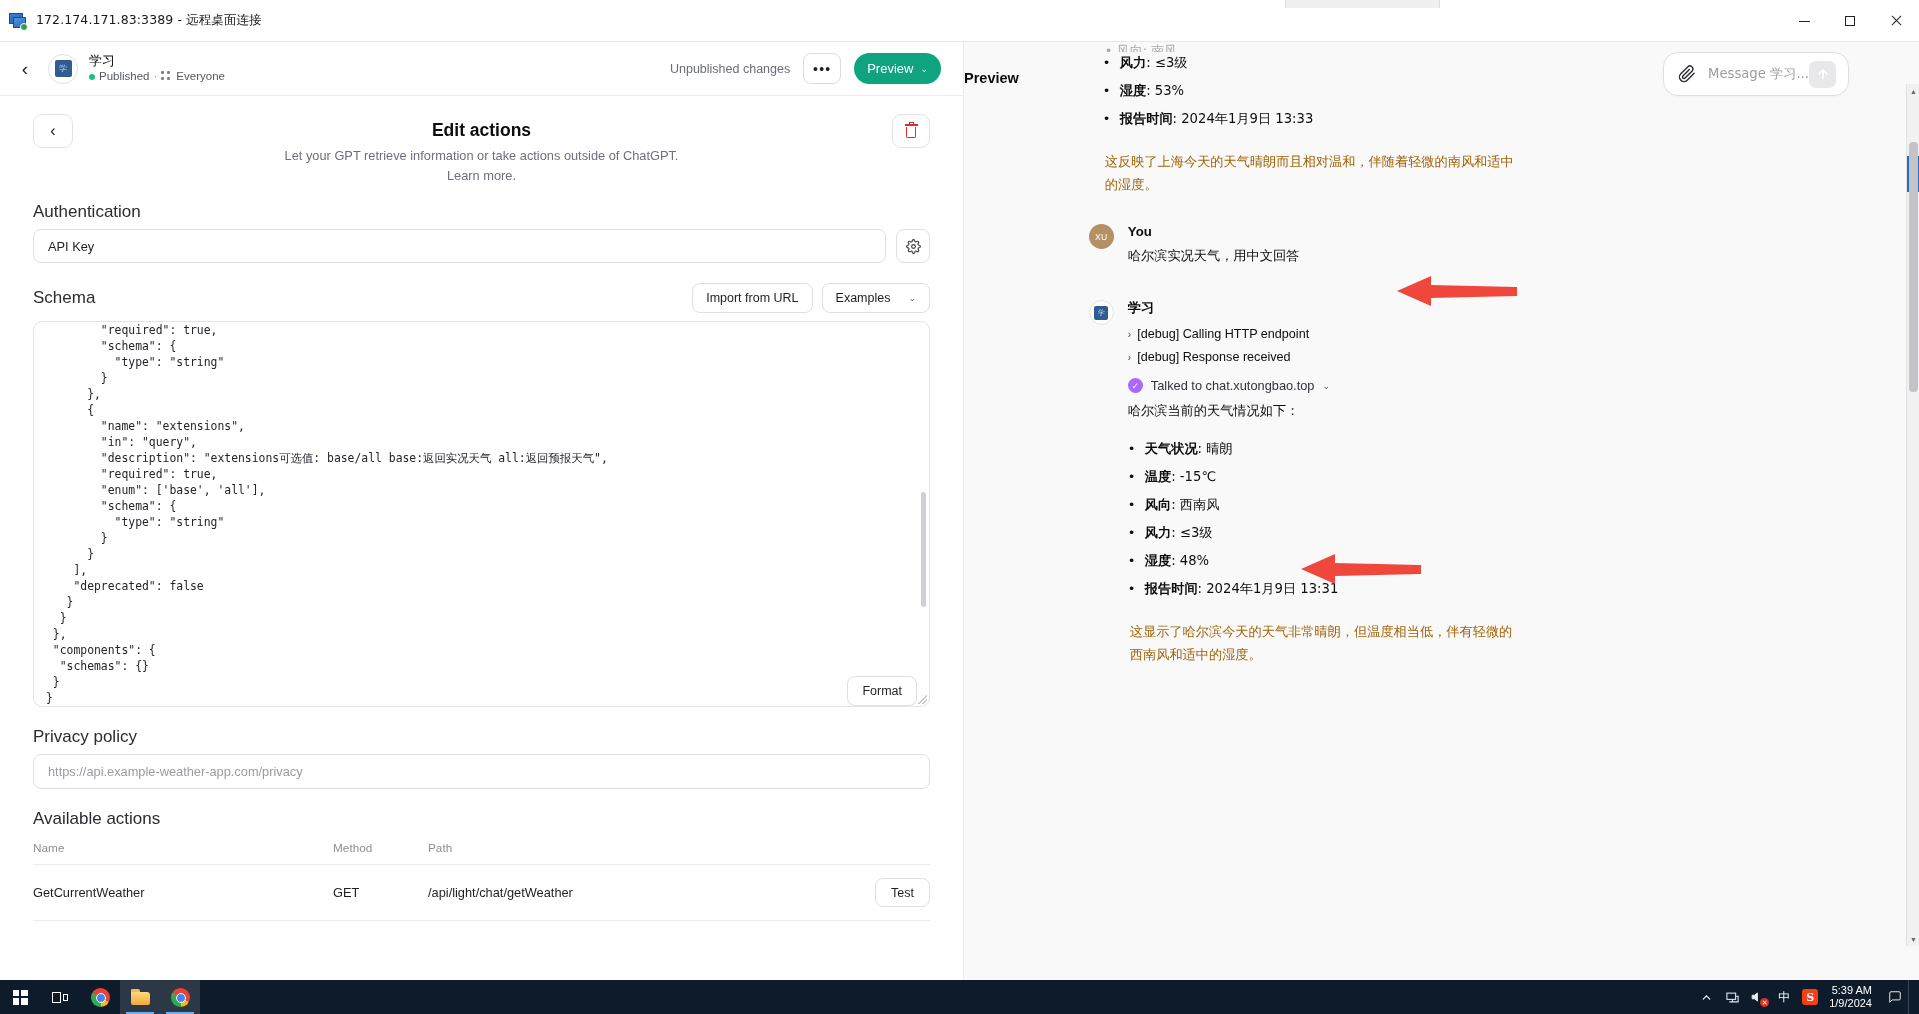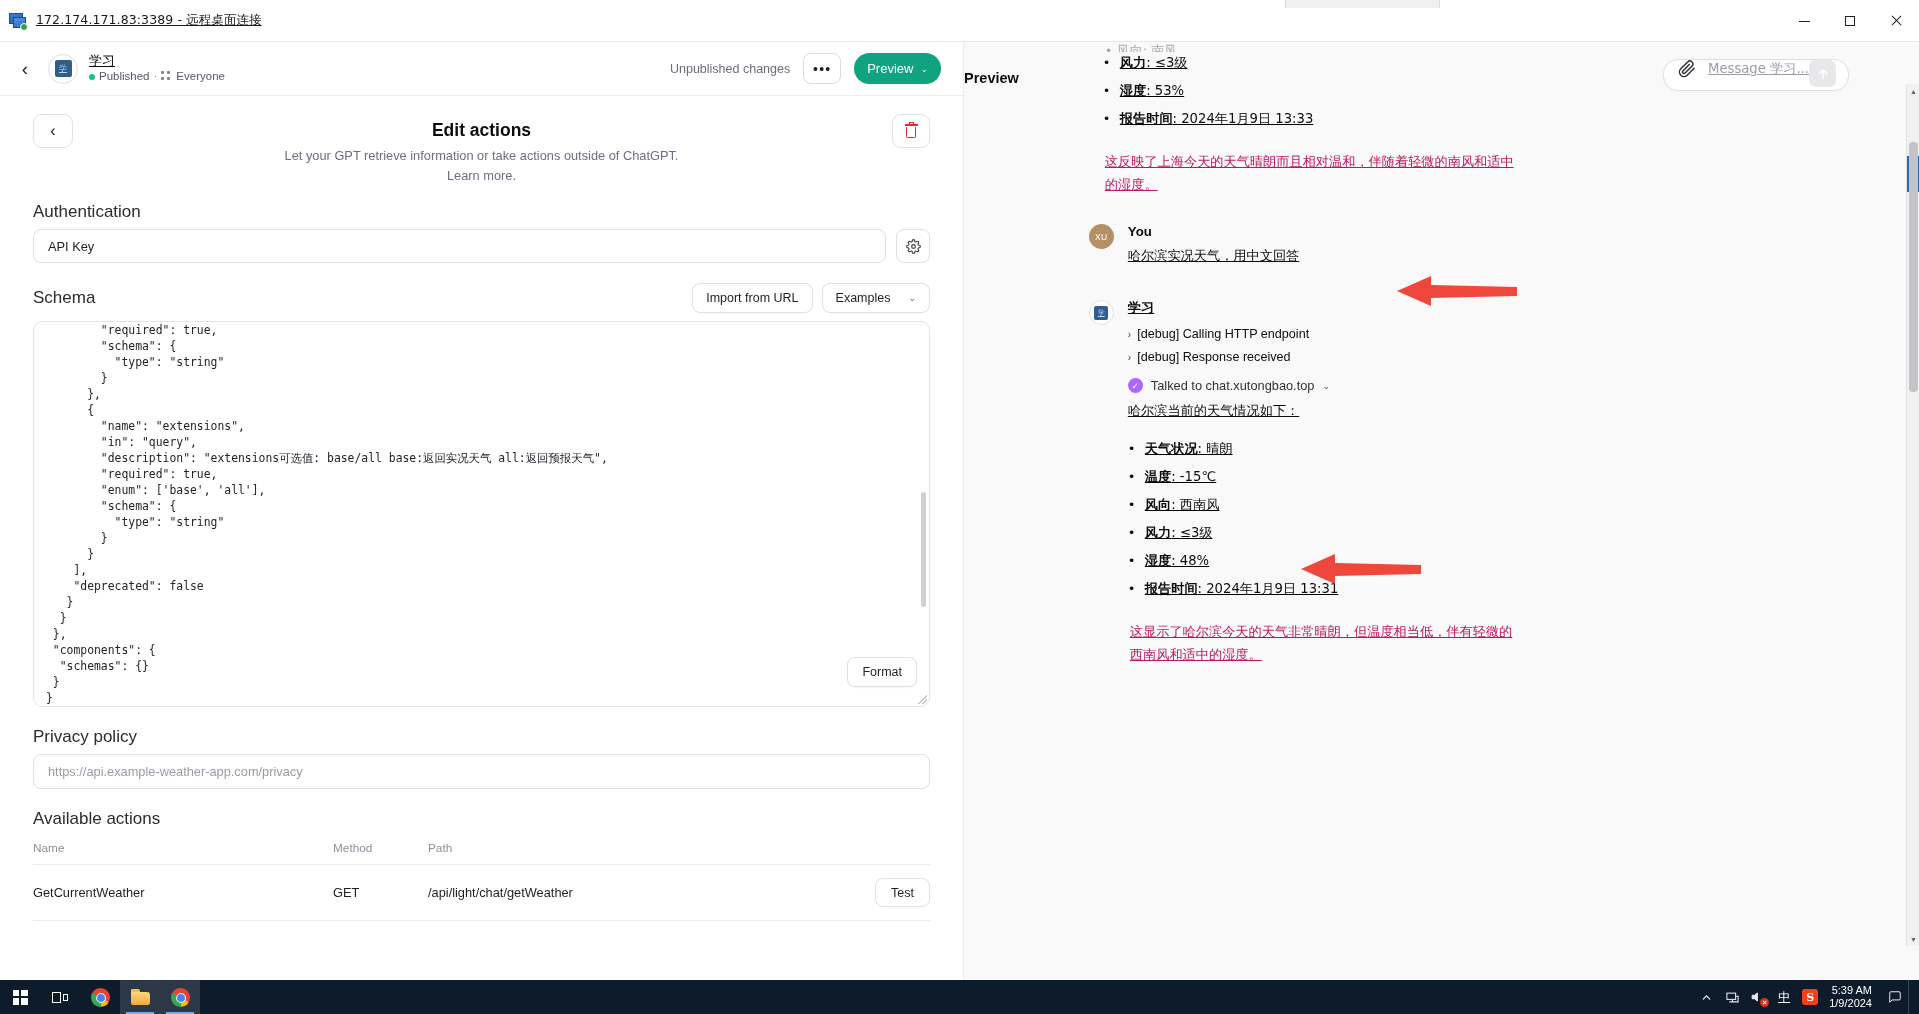--- a/index.html
+++ b/index.html
@@ -219,21 +219,21 @@
     font-size: 11.4px; line-height: 16px; color: #23242c;
     white-space: pre; padding: 8px 12px 0 12px;
     position: absolute; top: -8px; left: 0; right: 0;
     overflow: hidden;
   }
   #code-scrollbar {
     position: absolute; right: 3px; top: 170px; width: 5px; height: 115px;
     background: #cfcfd6; border-radius: 3px;
   }
   #format-btn {
-    position: absolute; right: 12px; bottom: 19px;
+    position: absolute; right: 12px; bottom: 0;
     height: 30px; padding: 0 14px; border: 1px solid #e0e0e4; border-radius: 8px;
     background: #fff; display: flex; align-items: center;
     font-size: 12.5px; color: #1f1f24; cursor: pointer;
     box-shadow: 0 1px 2px rgba(0,0,0,.04);
   }
   #code-resize {
     position: absolute; right: 2px; bottom: 2px; width: 9px; height: 9px;
     background: linear-gradient(135deg, transparent 45%, #c6c6cc 45%, #c6c6cc 56%, transparent 56%,
                 transparent 70%, #c6c6cc 70%, #c6c6cc 81%, transparent 81%);
   }
@@ -273,38 +273,38 @@
   #preview-title {
     text-align: center; font-size: 14.5px; font-weight: 700; color: #0d0d0d;
     padding: 28px 0 14px 0; flex: none;
   }
   #chat-scroll {
     flex: 1; overflow: hidden; position: relative;
     padding: 0 70px;
   }
   #chat-inner { max-width: 720px; margin: 0 auto; position: relative; }
 
-  .zh { font-family: "DejaVu Sans", "Liberation Sans", sans-serif; text-decoration: underline; }
+  .zh { font-family: "DejaVu Sans", "Liberation Sans", sans-serif; }
 
   .cut-line {
     height: 10px; overflow: hidden; color: #0d0d0d; font-size: 13px;
     opacity: .35; margin-bottom: -3px; padding-left: 16px;
   }
 
   ul.wlist { list-style: none; margin: 0 0 0 14px; padding: 0; }
   ul.wlist li {
     position: relative; padding-left: 17px; font-size: 13.2px; color: #0d0d0d;
     line-height: 28px;
   }
   ul.wlist li:before {
     content: "•"; position: absolute; left: 0; top: 0; color: #0d0d0d; font-size: 13px;
   }
   ul.wlist b { font-weight: 700; }
   .para {
-    font-size: 13.2px; color: #be185d; line-height: 23px;
+    font-size: 13.2px; color: #a16207; line-height: 23px;
     margin: 17px 0 0 16px;
   }
 
   .msg { display: flex; gap: 14px; margin-top: 26px; }
   .msg-avatar { width: 25px; height: 25px; border-radius: 50%; flex: none; margin-top: 2px; }
   .avatar-user {
     background: #b59064; color: #fff; font-size: 8.5px;
     display: flex; align-items: center; justify-content: center; letter-spacing: .3px;
   }
   .avatar-gpt {
@@ -336,23 +336,23 @@
   .tool-label { font-size: 12.8px; color: #32323a; }
   .tool-caret { font-size: 9px; color: #5a5a63; }
 
   
   .arrow { position: absolute; pointer-events: none; }
   .arrow svg { display: block; }
 
   
   #composer-wrap { flex: none; padding: 10px 70px 30px 70px; }
   #composer {
-    max-width: 780px; margin: 7px auto;
-    height: 32px; background: #fff; border: 1px solid #e0e0e4; border-radius: 15px;
-    display: flex; padding: 0 12px 0 14px;
+    max-width: 780px; margin: 0 auto;
+    height: 44px; background: #fff; border: 1px solid #e0e0e4; border-radius: 15px;
+    display: flex; align-items: center; padding: 0 12px 0 14px;
     box-shadow: 0 1px 3px rgba(0,0,0,.035);
   }
   #clip-icon { width: 18px; height: 18px; flex: none; color: #2c2c32; }
   #composer-placeholder {
     flex: 1; font-size: 13.2px; color: #9b9ba6; margin-left: 12px;
   }
   #send-btn {
     width: 27px; height: 27px; border-radius: 7px; background: #e8e8ea;
     display: flex; align-items: center; justify-content: center; flex: none;
   }

